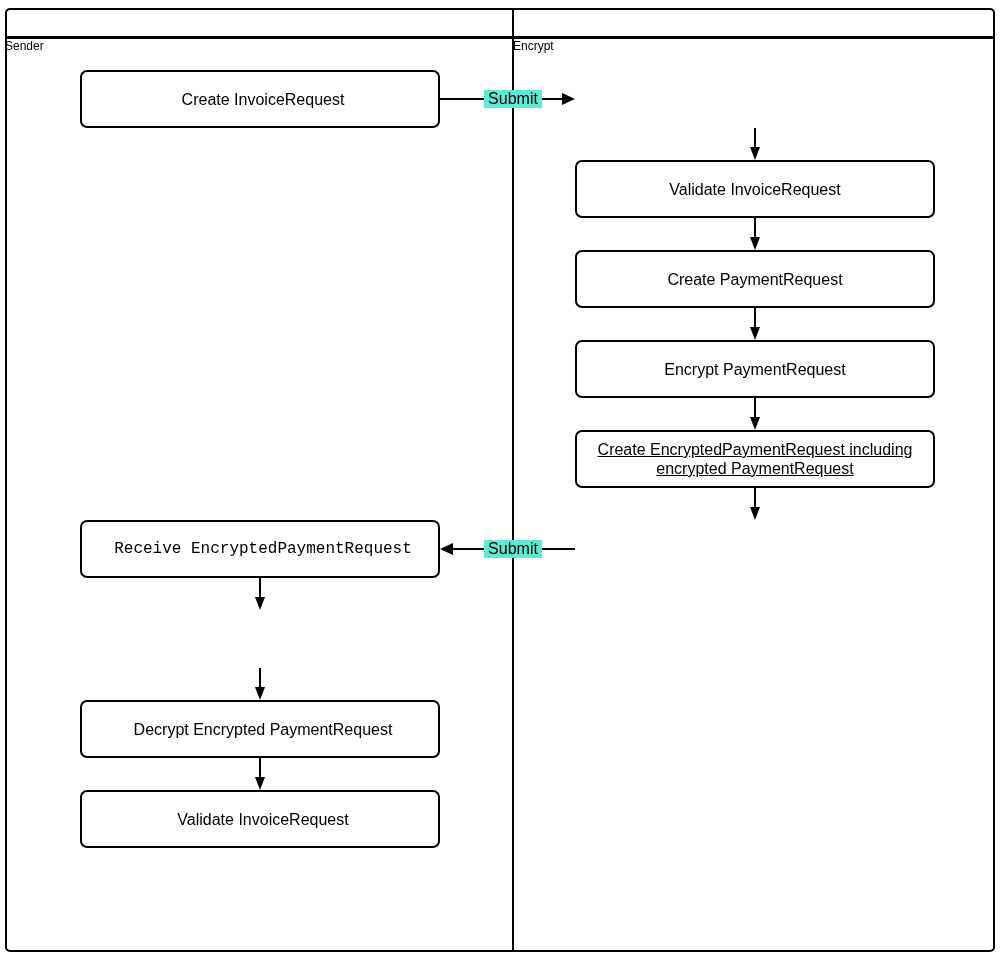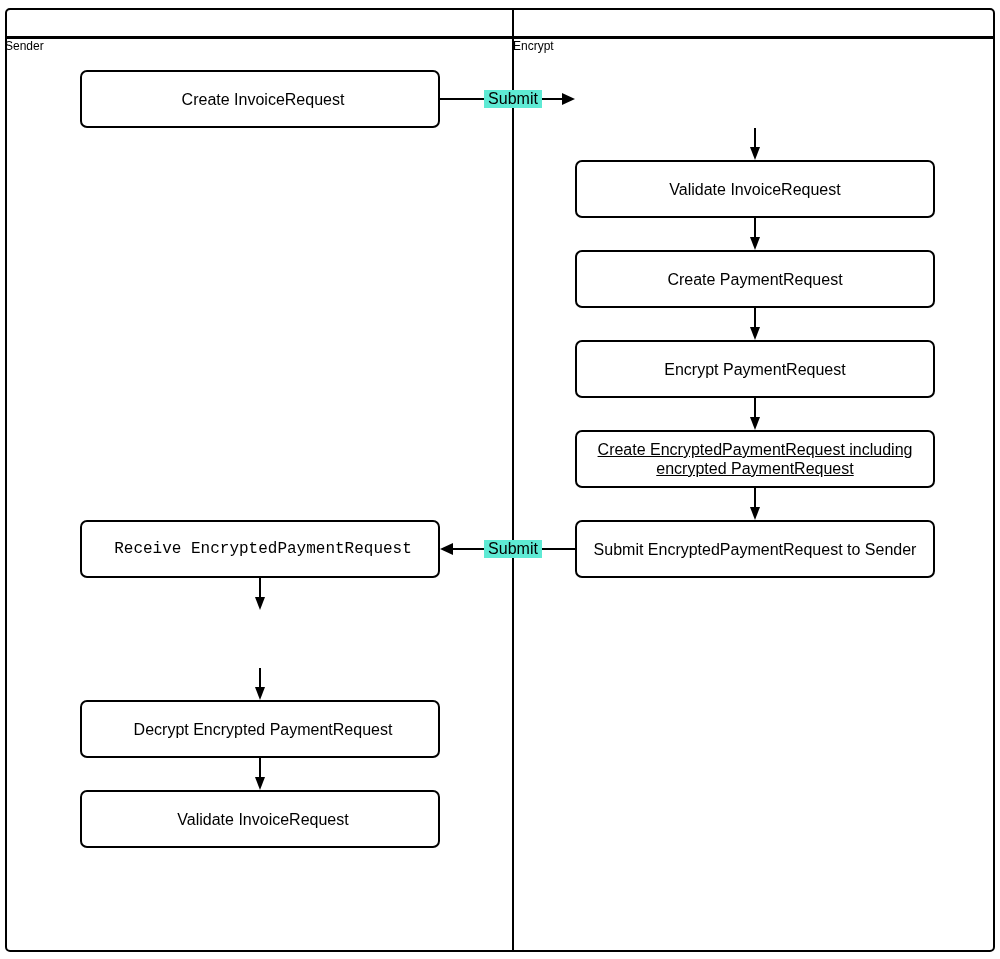--- a/index.html
+++ b/index.html
@@ -190,17 +190,14 @@
   </div>
   <div class="node rn rn3">
     <span>Create PaymentRequest</span>
   </div>
   <div class="node rn rn4">
     <span>Encrypt PaymentRequest</span>
   </div>
   <div class="node rn rn5">
     <span>Create EncryptedPaymentRequest including encrypted PaymentRequest</span>
   </div>
-  <div class="node rn rn6">
-    <span>Submit EncryptedPaymentRequest to Sender</span>
-  </div>
 
 </div>
 
 </body></html>

